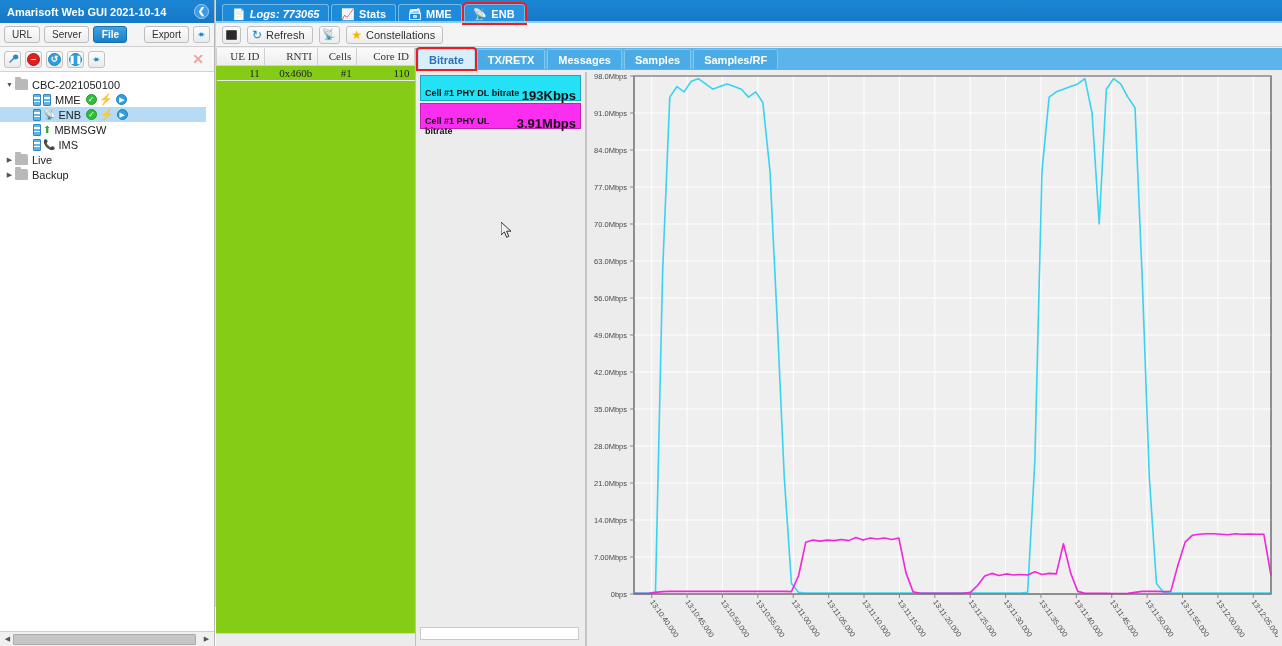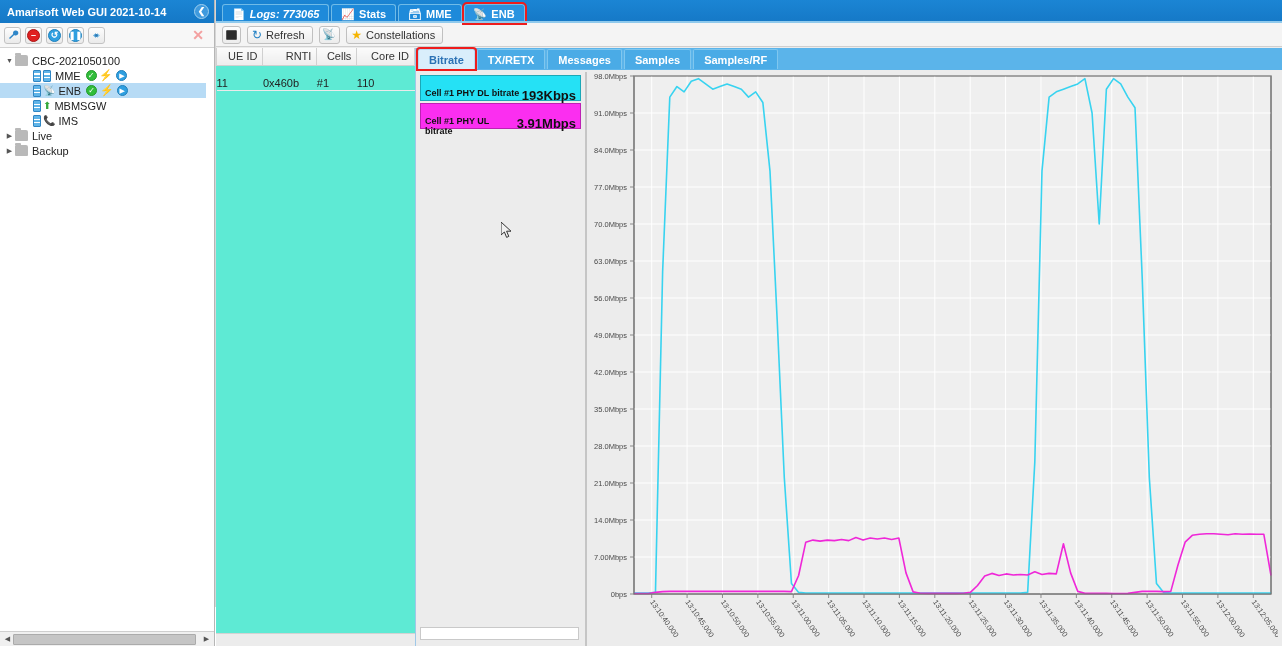--- a/index.html
+++ b/index.html
@@ -179,34 +179,35 @@
   .tb2.iconly { padding: 0 3px; }
 
   
   #body-split {
     position: absolute; left: 0; top: 48px;
     width: 1066px; height: 598px;
     display: flex;
   }
   
   #ue-panel {
-    width: 200px; background: #5eead4;
+    width: 200px; background: #84cc16;
     border-right: 1px solid #9fc8e8;
     position: relative;
+    font-family: Liberation Serif, serif;
   }
   table.ue { width: 100%; border-collapse: collapse; font-size: 11px; }
   table.ue th {
     background: linear-gradient(to bottom,#fbfbfb,#ededed);
     border: 1px solid #d0d0d0; border-top: none;
     font-weight: normal; color: #333;
     padding: 2px 5px 2px 0; text-align: right;
     height: 17px;
   }
   table.ue td {
-    padding: 11px 5px 1px 0; color: #222;
+    padding: 1px 5px 1px 0; text-align: right; color: #222;
     border-bottom: 1px solid #eaeaea;
   }
   
   #stats-col {
     flex: 1; background: #ececec;
     display: flex; flex-direction: column;
     position: relative;
   }
   #subtabs {
     height: 22px; background: #5bb4ea;
@@ -273,20 +274,34 @@
 
 <div id="app">
 
   <div id="left-panel">
 
     <div id="left-title">
       <span>Amarisoft Web GUI 2021-10-14</span>
       <div id="collapse-btn">❮</div>
     </div>
 
+    <div class="toolbar-row">
+      <div class="tbtn">URL</div>
+      <div class="tbtn">Server</div>
+      <div class="tbtn active">File</div>
+      <div class="spacer"></div>
+      <div class="tbtn">Export</div>
+      <div class="icon-sq">
+        <svg width="11" height="11" viewBox="0 0 11 11">
+            <path d="M2 5.5 L5 3 L5 8 Z" fill="#5aa8dc"></path>
+            <path d="M9 5.5 L6 3 L6 8 Z" fill="#86c4ea"></path>
+            <circle cx="5.5" cy="5.5" r="1.4" fill="#2d79b4"></circle>
+          </svg>
+      </div>
+    </div>
 
     <div class="toolbar-row" id="tool-row2">
       <div class="icon-sq">
         <svg width="12" height="12" viewBox="0 0 12 12">
             <path d="M8.5 1.5a2.5 2.5 0 0 0-2.3 3.4L2 9.1l1 1 4.2-4.2A2.5 2.5 0 1 0 8.5 1.5z" fill="#2f86c8"></path>
           </svg>
       </div>
       <div class="icon-sq">
         <span class="circ" style="background:#e02020;border:1px solid #a91515;">–</span>
       </div>

